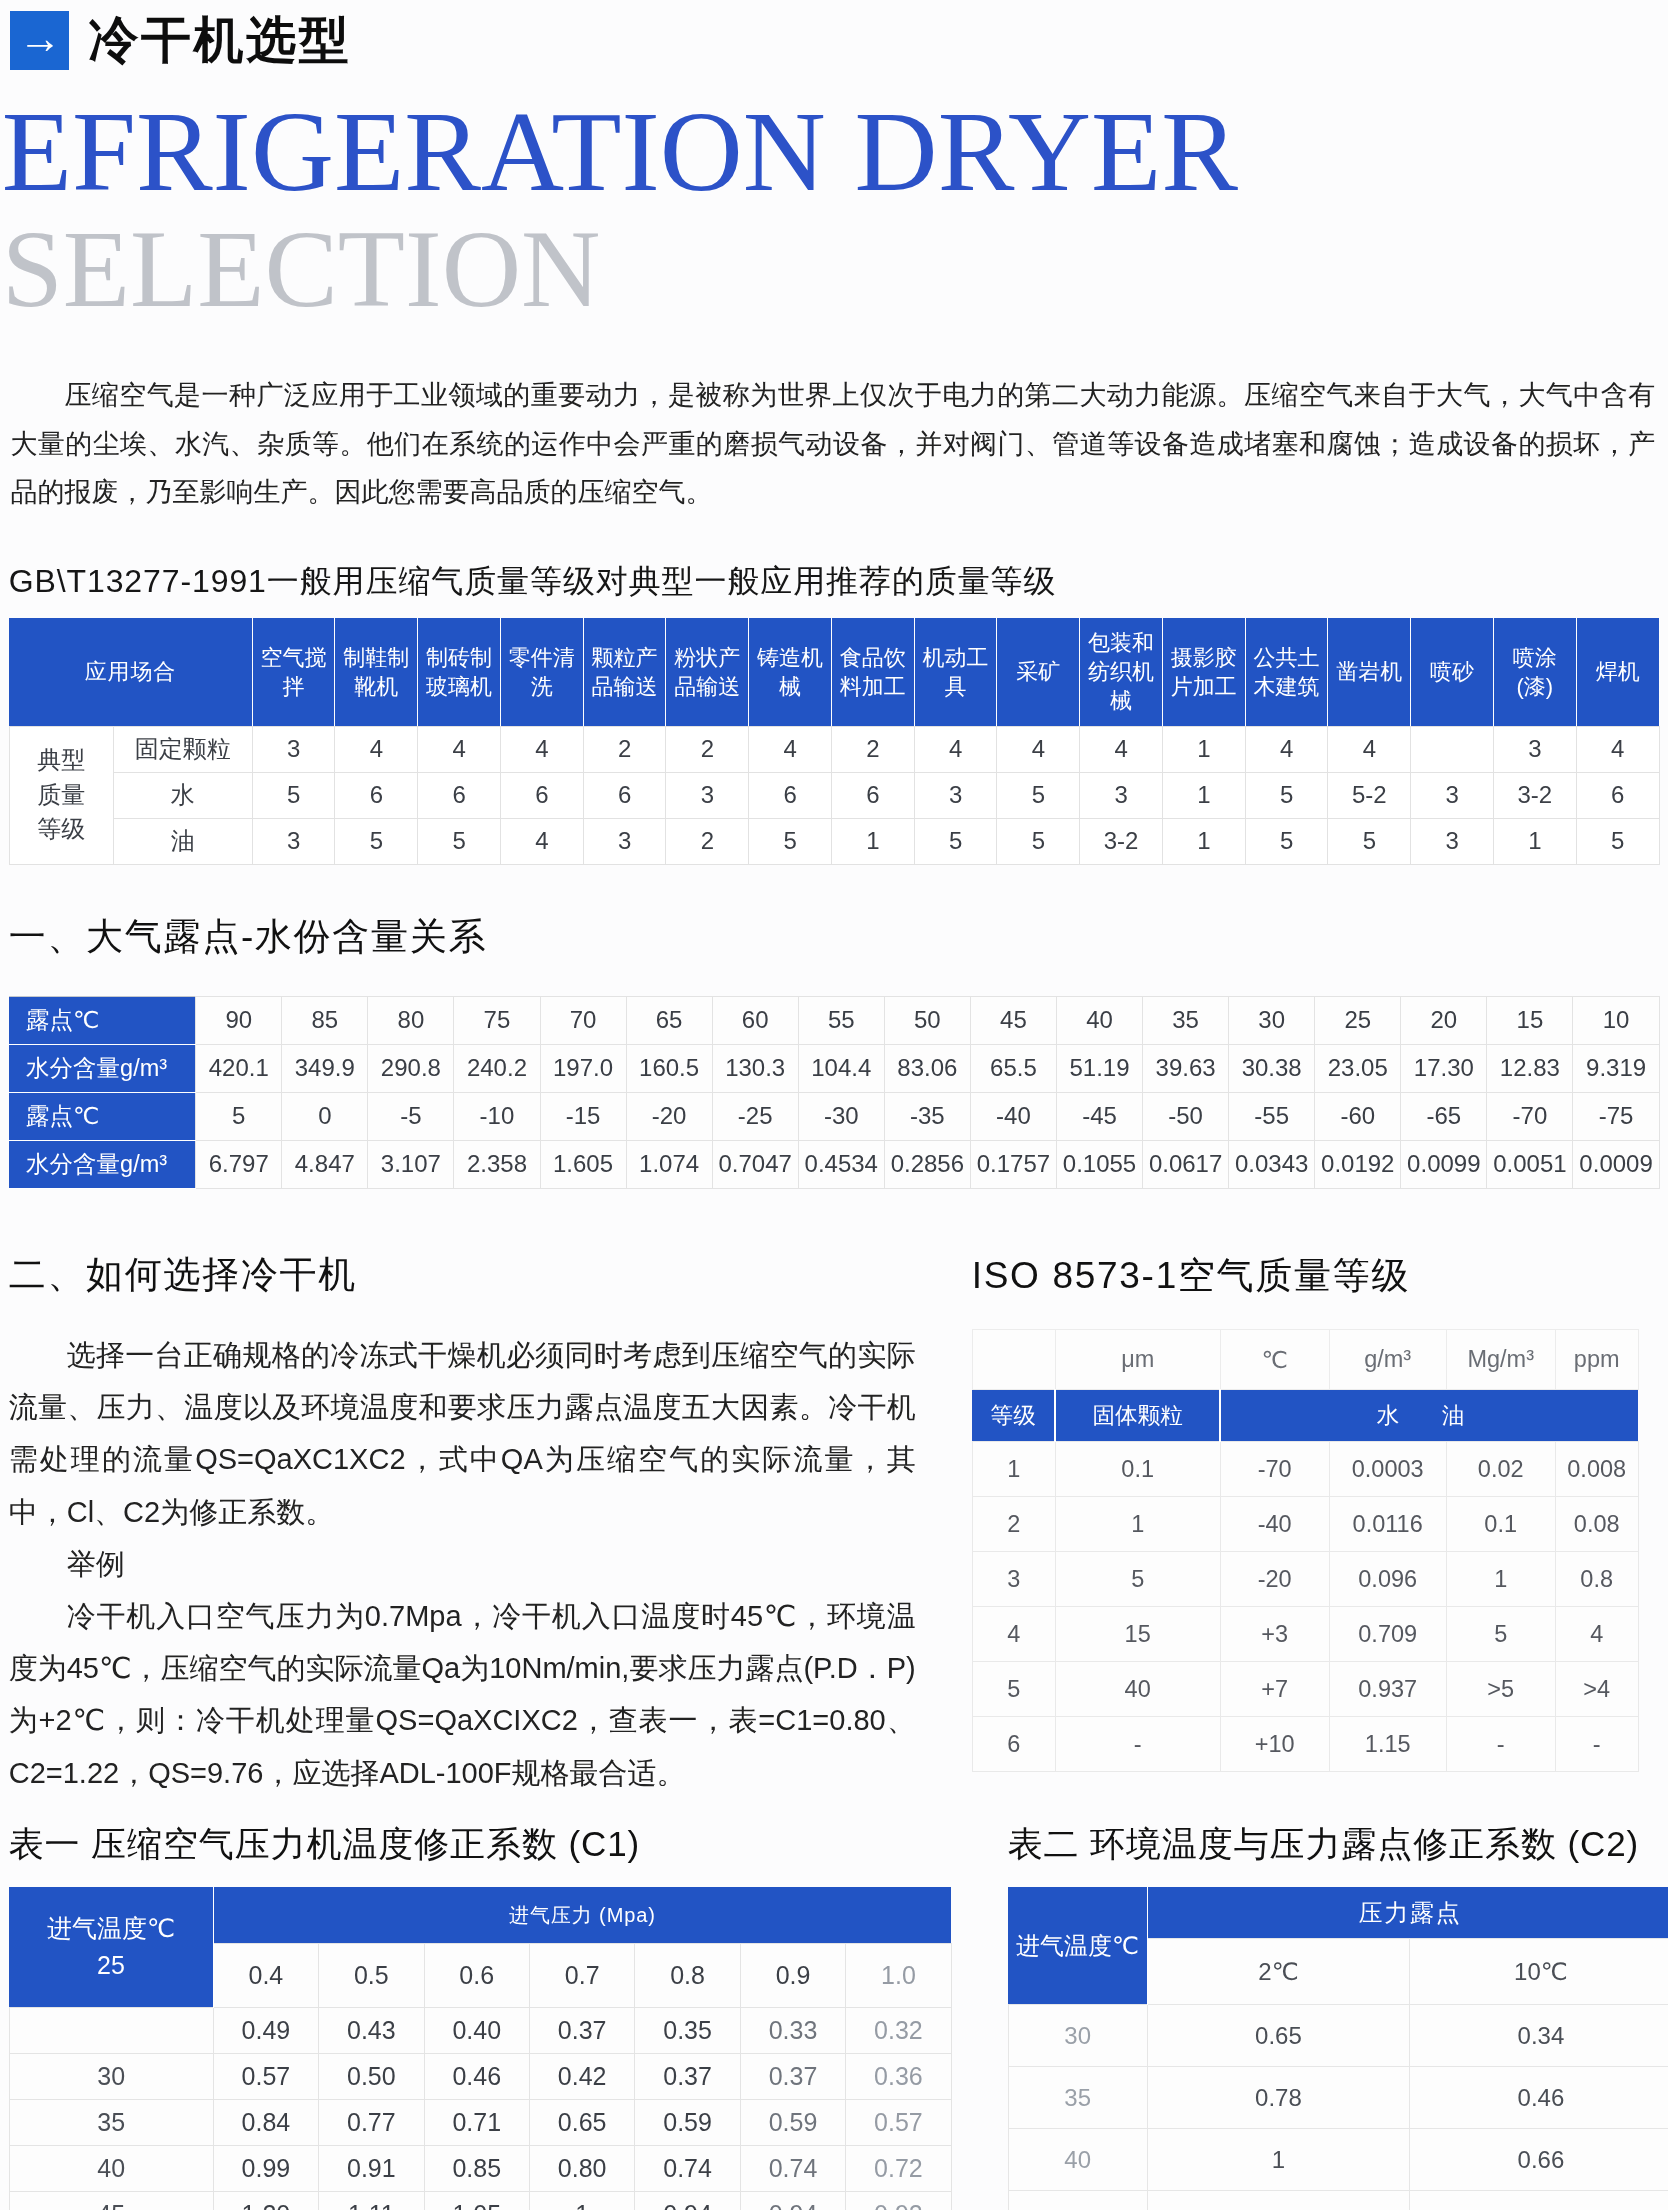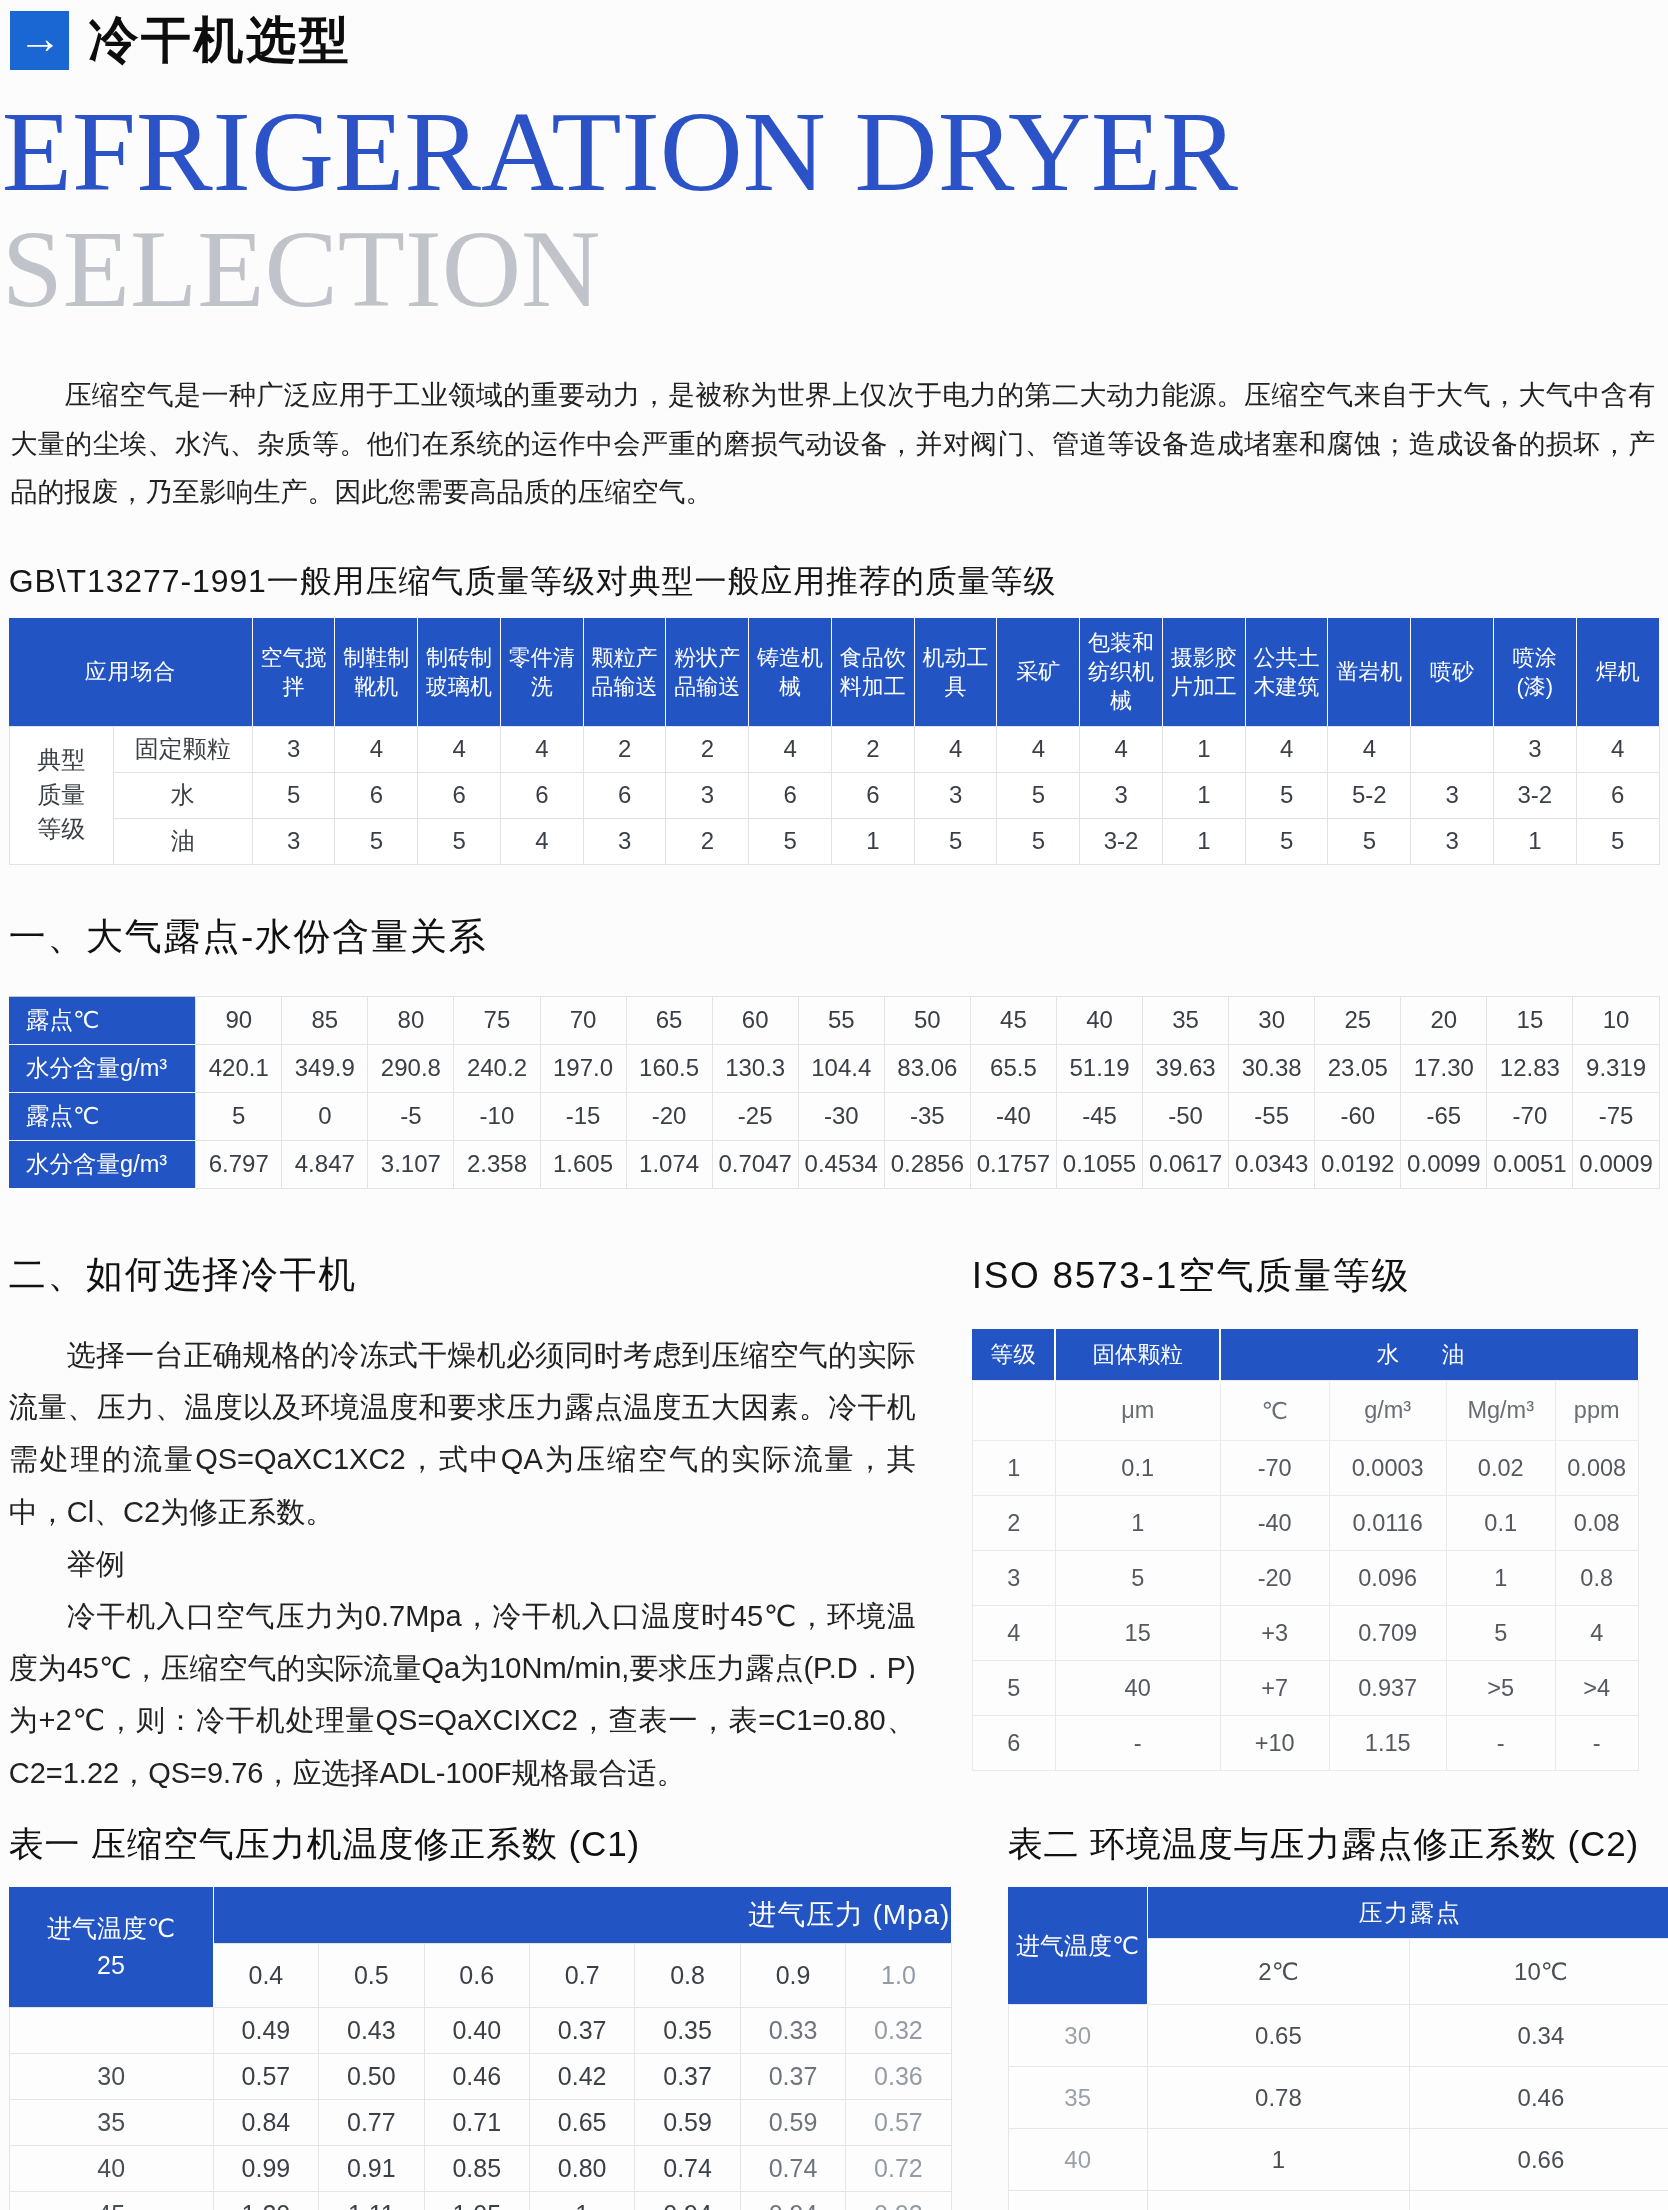--- a/index.html
+++ b/index.html
@@ -67,21 +67,21 @@
   .iso-val{height:52px;font-size:23.5px;color:#55585f;text-align:center;border:0.9px solid #e9e9e9;background:#fdfdfd;}
 
   
   .bottom{display:flex;gap:56px;margin-top:22.6px;align-items:flex-start;}
   .tbl-title{font-size:35px;color:#111;letter-spacing:0.9px;}
   .t1-title,.t2-title{margin:0;}
 
   .t1{width:943px;margin-top:19px;border-bottom:1.7px solid #9aa0a8;}
   .t1 .blue, .t2 .blue{background:#2254c4;color:#fff;font-weight:normal;}
   .t1-corner{font-size:25px;line-height:1.5;border-right:1.7px solid #fff;text-align:center;}
-  .t1-phead{font-size:28px;height:54px;text-align:right;letter-spacing:0.9px;}
+  .t1-phead{font-size:20px;height:54px;text-align:center;letter-spacing:0.9px;}
   .t1-press{height:61px;font-size:25px;color:#3b3f46;text-align:center;border:0.9px solid #e4e4e4;background:#fdfdfd;}
   .t1-label{height:43px;font-size:25px;color:#4a4e55;text-align:center;border:0.9px solid #e4e4e4;background:#fdfdfd;}
   .t1-val{height:43px;font-size:25px;color:#3b3f46;text-align:center;border:0.9px solid #e4e4e4;background:#fdfdfd;}
   .t1 tbody td:nth-child(7){color:#6f747c;}
   .t1 tbody td:nth-child(8){color:#959ba4;}
   .t1-press:last-child{color:#959ba4;}
 
   .t2{width:665px;margin-top:19px;border-bottom:1.7px solid #9aa0a8;}
   .t2-corner{font-size:24px;border-right:1.7px solid #fff;text-align:center;}
   .t2-dhead{font-size:24px;height:49px;text-align:center;letter-spacing:1.7px;}
@@ -336,33 +336,33 @@
       <table class="iso-table">
         <colgroup>
           <col style="width:83px">
             <col style="width:165px">
             <col style="width:109px">
           <col style="width:117px">
             <col style="width:109px">
             <col style="width:83px">
         </colgroup>
         <thead>
-          <tr>
-            <th>等级</th>
-            <th>固体颗粒</th>
-            <th colspan="4" class="iso-wateroil">水 油</th>
-          </tr>
           <tr id="iso-units-row">
               <td class="iso-unit"></td>
               <td class="iso-unit">μm</td>
               <td class="iso-unit">℃</td>
               <td class="iso-unit">g/m³</td>
               <td class="iso-unit">Mg/m³</td>
               <td class="iso-unit">ppm</td>
             </tr>
+          <tr>
+            <th>等级</th>
+            <th>固体颗粒</th>
+            <th colspan="4" class="iso-wateroil">水 油</th>
+          </tr>
         </thead>
         <tbody id="iso-body">
             <tr>
               <td class="iso-val">1</td>
               <td class="iso-val">0.1</td>
               <td class="iso-val">-70</td>
               <td class="iso-val">0.0003</td>
               <td class="iso-val">0.02</td>
               <td class="iso-val">0.008</td>
             </tr>

